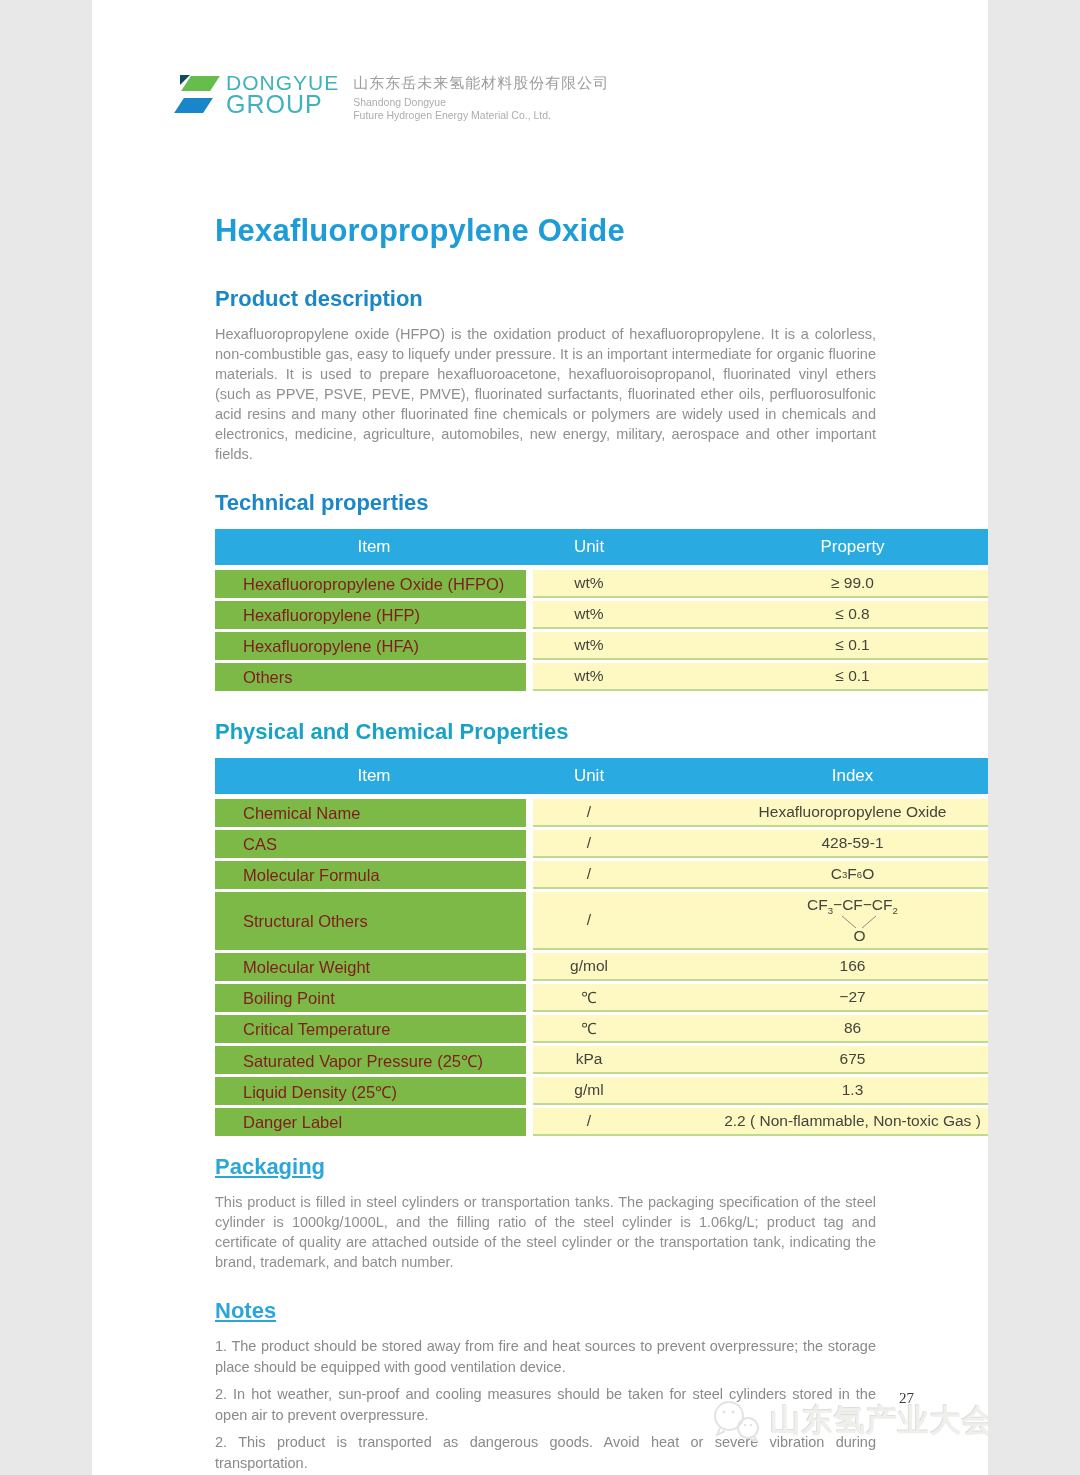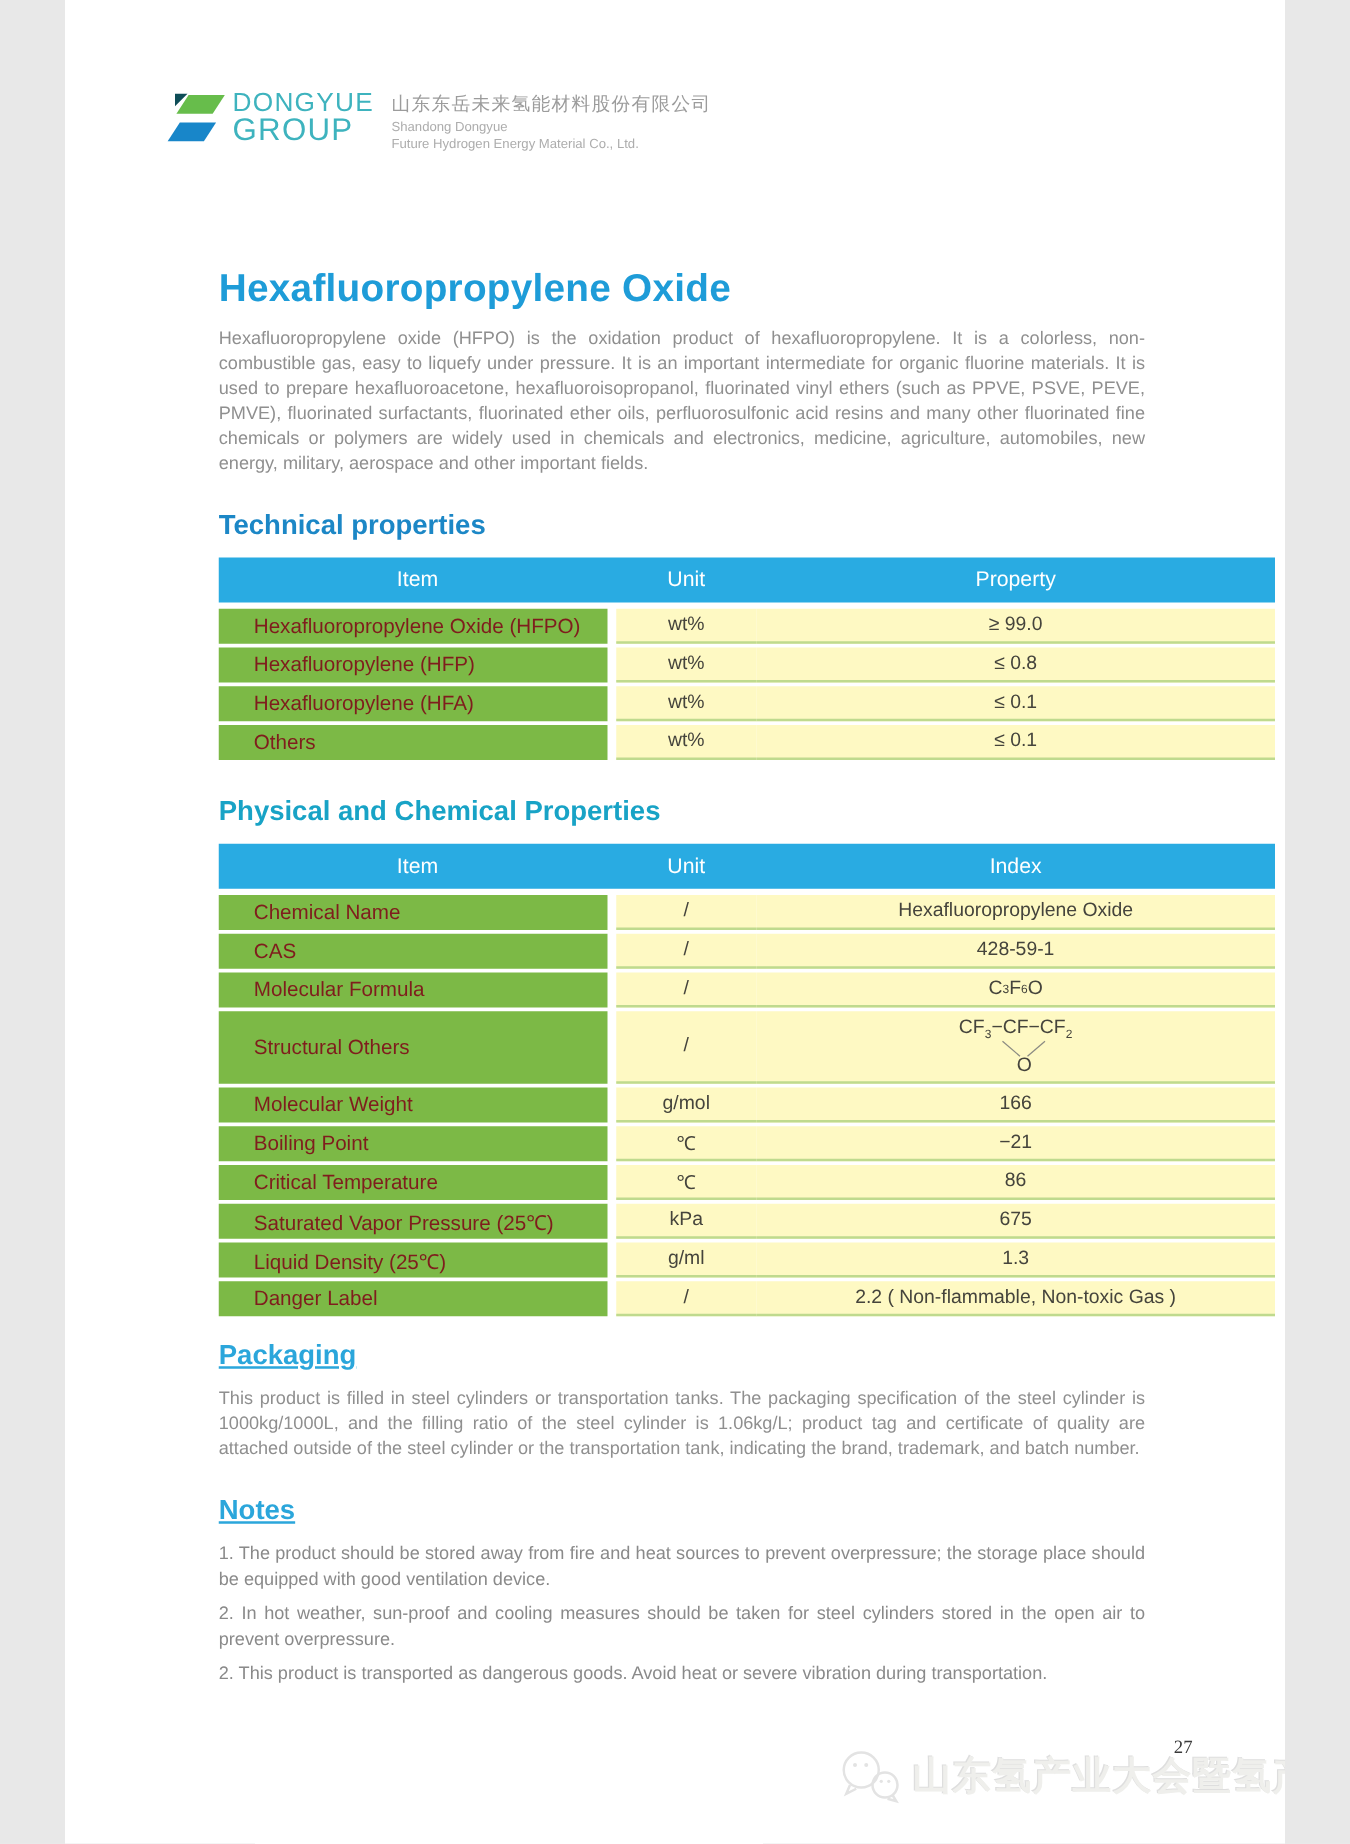--- a/index.html
+++ b/index.html
@@ -11,21 +11,21 @@
     --row-green:#7CB946;
     --row-line:#BFDA8E;
     --brand-teal:#3EB3BE;
     --logo-green:#67BD4B;
     --logo-blue:#1886C9;
   }
   *{margin:0;padding:0;box-sizing:border-box;}
   html,body{background:#e8e8e8;}
   .page{
     position:relative;
-    width:976px;height:1475px;
+    width:896px;height:1475px;
     background:#ffffff;
     font-family:"Liberation Sans", sans-serif;
     overflow:hidden;
     margin:0 auto;
   }
   
   .logo-row{display:flex;align-items:flex-start;margin:73px 0 0 84px;height:60px;}
   .logo-mark{position:relative;width:42px;height:56px;flex:none;}
   .ls{position:absolute;width:29px;height:15px;}
   .ls-green{top:3px;left:10px;background:var(--logo-green);transform:skewX(-33deg);}
@@ -114,20 +114,21 @@
         <div>Shandong Dongyue</div>
         <div>Future Hydrogen Energy Material Co., Ltd.</div>
       </div>
     </div>
   </header>
 
   <main class="content">
 
     <h1 class="page-title">Hexafluoropropylene Oxide</h1>
 
+    <h2 class="sec h-blue sec-pd">Product description</h2>
     <p class="body-text">Hexafluoropropylene oxide (HFPO) is the oxidation product of hexafluoropropylene. It is a colorless, non-combustible gas, easy to liquefy under pressure. It is an important intermediate for organic fluorine materials. It is used to prepare hexafluoroacetone, hexafluoroisopropanol, fluorinated vinyl ethers (such as PPVE, PSVE, PEVE, PMVE), fluorinated surfactants, fluorinated ether oils, perfluorosulfonic acid resins and many other fluorinated fine chemicals or polymers are widely used in chemicals and electronics, medicine, agriculture, automobiles, new energy, military, aerospace and other important fields.</p>
 
     <h2 class="sec h-blue sec-tp">Technical properties</h2>
     <div class="dtable">
       <div class="dtable-head">
         <div>Item</div>
         <div>Unit</div>
         <div>Property</div>
       </div>
       <div class="dtable-body">
@@ -201,21 +202,21 @@
 
         <div class="dtable-row">
           <div class="cell-item">Molecular Weight</div>
           <div class="cell-unit">g/mol</div>
           <div class="cell-value">166</div>
         </div>
 
         <div class="dtable-row">
           <div class="cell-item">Boiling Point</div>
           <div class="cell-unit">℃</div>
-          <div class="cell-value">−21</div>
+          <div class="cell-value">−27</div>
         </div>
 
         <div class="dtable-row">
           <div class="cell-item">Critical Temperature</div>
           <div class="cell-unit">℃</div>
           <div class="cell-value">86</div>
         </div>
 
         <div class="dtable-row">
           <div class="cell-item">Saturated Vapor Pressure (25℃)</div>

